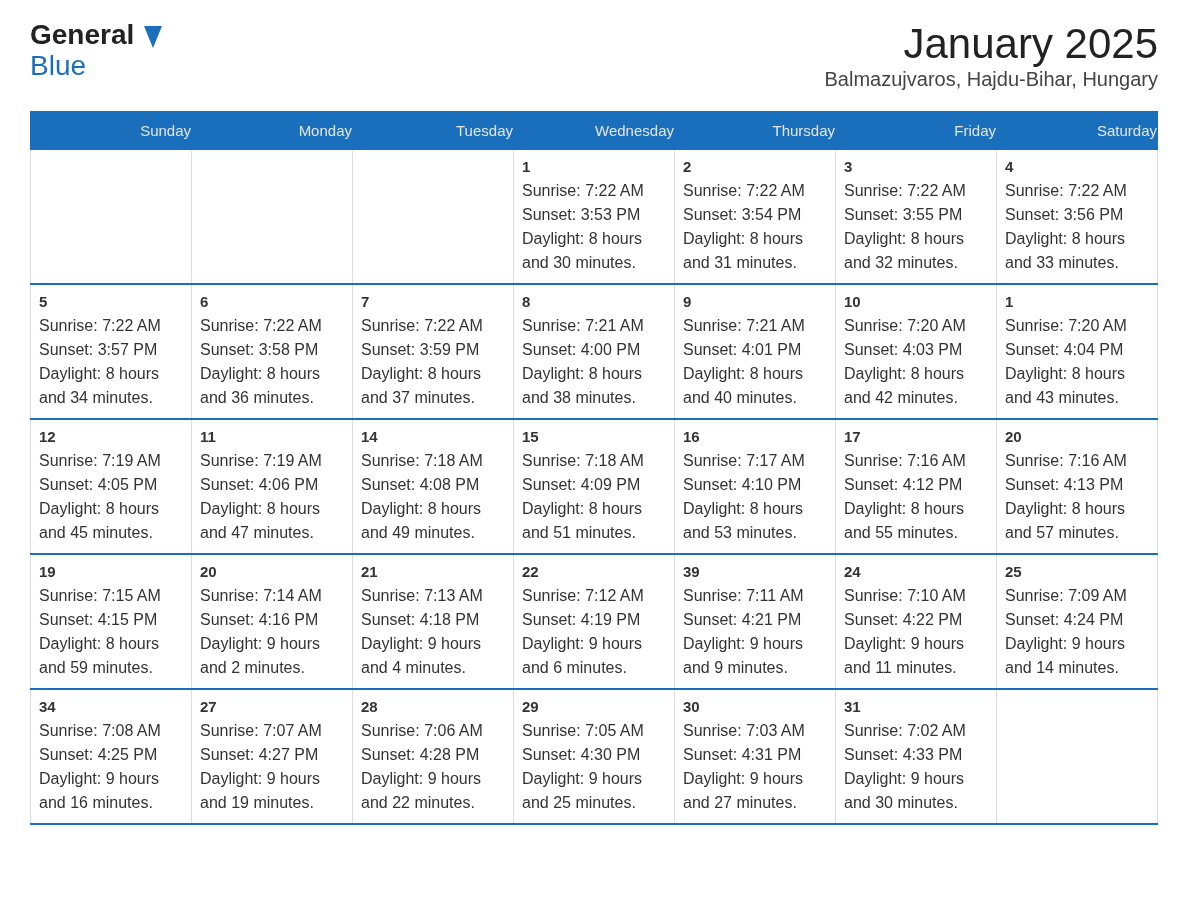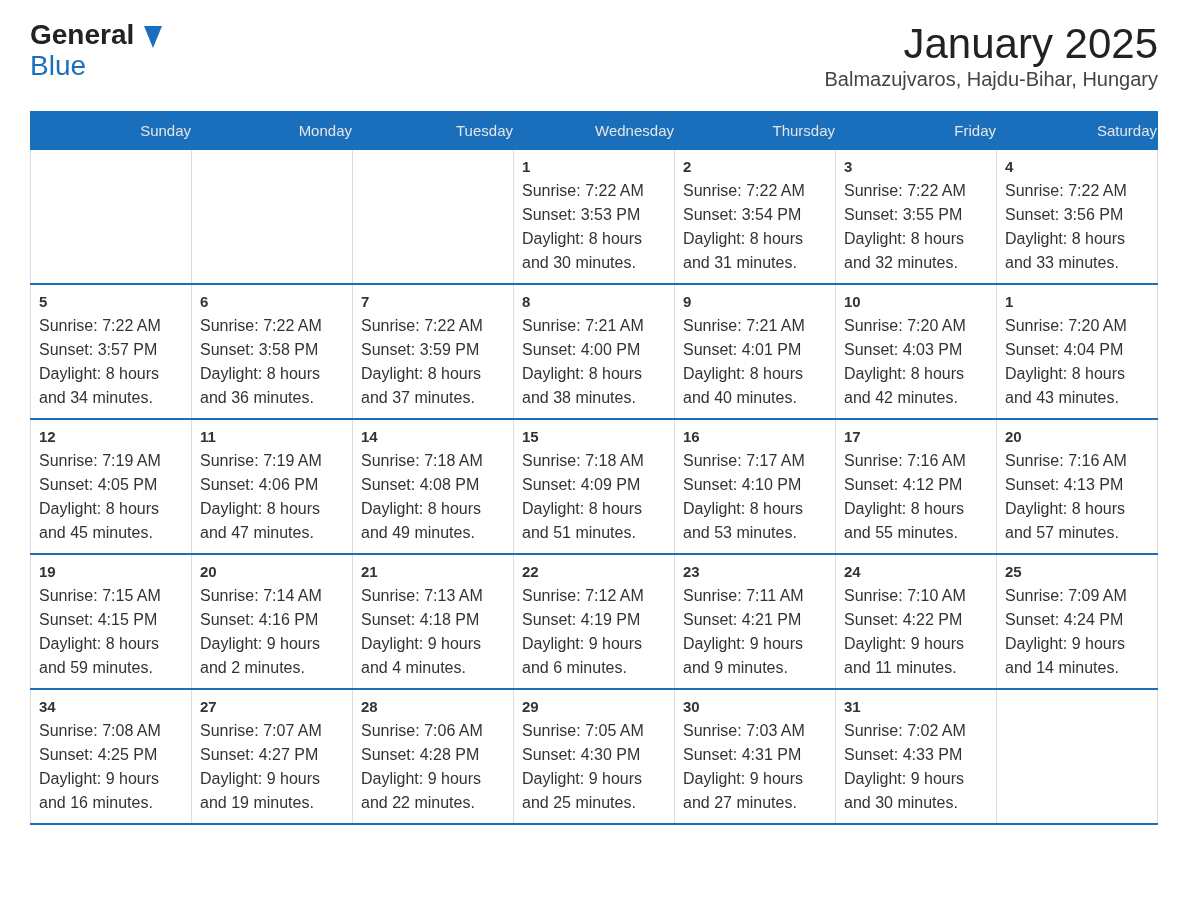--- a/index.html
+++ b/index.html
@@ -216,21 +216,21 @@
         </td>
         <td>
           <span class="day-number">21</span>
           <div class="day-info">Sunrise: 7:13 AM<br>Sunset: 4:18 PM<br>Daylight: 9 hours<br>and 4 minutes.</div>
         </td>
         <td>
           <span class="day-number">22</span>
           <div class="day-info">Sunrise: 7:12 AM<br>Sunset: 4:19 PM<br>Daylight: 9 hours<br>and 6 minutes.</div>
         </td>
         <td>
-          <span class="day-number">23</span>
+          <span class="day-number">39</span>
           <div class="day-info">Sunrise: 7:11 AM<br>Sunset: 4:21 PM<br>Daylight: 9 hours<br>and 9 minutes.</div>
         </td>
         <td>
           <span class="day-number">24</span>
           <div class="day-info">Sunrise: 7:10 AM<br>Sunset: 4:22 PM<br>Daylight: 9 hours<br>and 11 minutes.</div>
         </td>
         <td>
           <span class="day-number">25</span>
           <div class="day-info">Sunrise: 7:09 AM<br>Sunset: 4:24 PM<br>Daylight: 9 hours<br>and 14 minutes.</div>
         </td>

